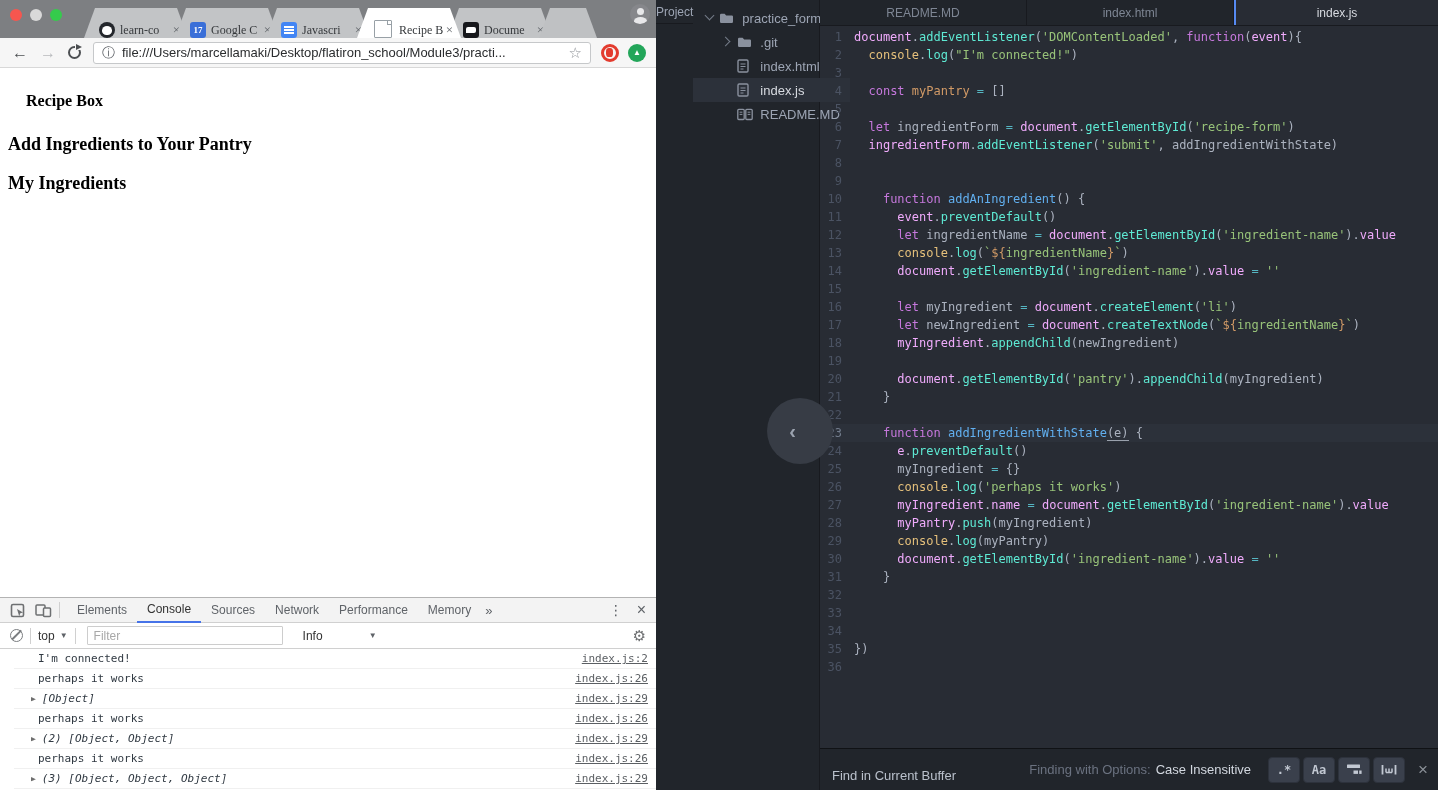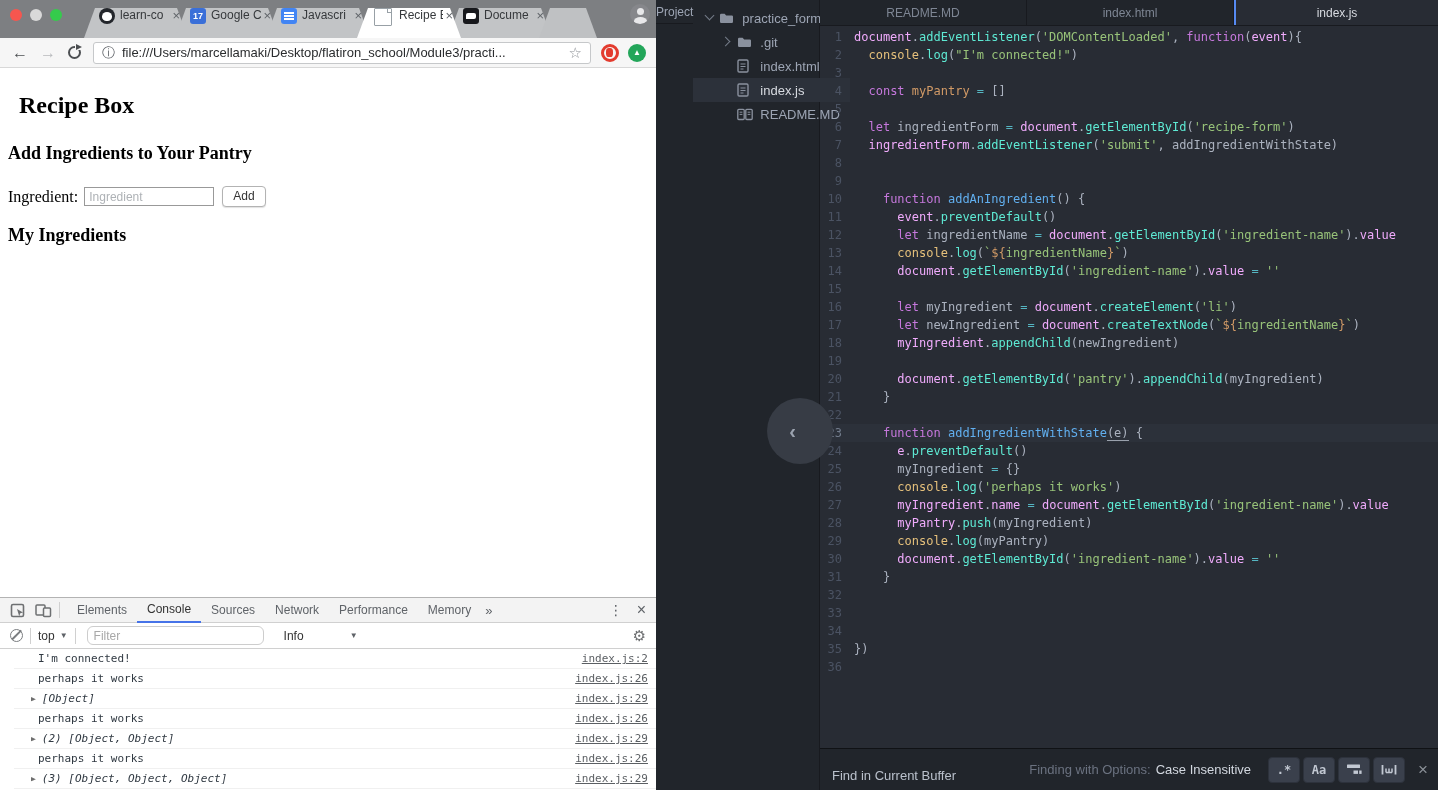--- a/index.html
+++ b/index.html
@@ -9,23 +9,23 @@
   
   .browser { width:656px; height:790px; display:flex; flex-direction:column; background:#fff; }
 
   .tabstrip { height:38px; background:#7d7f82; position:relative; display:flex; align-items:flex-end; flex-shrink:0; }
   .lights { position:absolute; left:10px; top:9px; display:flex; gap:8px; }
   .light { width:12px; height:12px; border-radius:50%; }
   .light.red { background:#f6564f; }
   .light.min { background:#d9d9d9; }
   .light.zoom { background:#35cb4c; }
   .btabs { display:flex; margin-left:84px; }
-  .btab { display:flex; align-items:flex-start; height:30px; width:104px; padding:0 8px 0 15px;
+  .btab { display:flex; align-items:flex-end; height:30px; width:104px; padding:0 8px 0 15px;
           background:#c2c4c6; clip-path:polygon(0 100%,11px 0,calc(100% - 11px) 0,100% 100%);
-          margin-left:-13px; font-size:12px; color:#36393c; }
+          margin-left:-13px; font-size:12px; color:#36393c;font-family:Liberation Serif, serif; }
   .btab:first-child { margin-left:0; }
   .btab.active { background:#fff; z-index:3; }
   .btab .ttl { flex:1; overflow:hidden; white-space:nowrap; margin-right:2px; }
   .btab .x { color:#5f6368; font-size:13px; }
   .fav { width:16px; height:16px; margin-right:5px; flex-shrink:0; position:relative; }
   .fav.github { border-radius:50%; background:#23262b; }
   .fav.github::after { content:""; position:absolute; left:3px; right:3px; top:4px; bottom:3px; background:#fff; border-radius:50% 50% 45% 45%; }
   .fav.calendar { background:#3a6fd8; border-radius:3px; color:#fff; font-size:9px; font-weight:bold; display:flex; align-items:center; justify-content:center; }
   .fav.docs { background:#4285f4; border-radius:3px; }
   .fav.docs::after { content:""; position:absolute; left:3px; right:3px; top:4px; height:2px; background:#fff; box-shadow:0 3px 0 #fff,0 6px 0 #fff; }
@@ -49,21 +49,21 @@
   .urlinfo { color:#5f6368; margin-right:7px; font-size:13px; }
   .urltext { flex:1; white-space:nowrap; overflow:hidden; }
   .star { color:#8f9398; font-size:15px; margin-left:6px; }
   .ext { flex-shrink:0; }
   .ext.red { width:18px; height:18px; border:3px solid #e33b2e; border-radius:50%; margin:0 9px 0 10px; position:relative; }
   .ext.red::after { content:""; position:absolute; left:2px; top:1px; width:7px; height:9px; background:#e33b2e; border-radius:40%; }
   .ext.green { width:18px; height:18px; border-radius:50%; background:#23a65a; margin-right:10px; display:flex; align-items:center; justify-content:center; }
   .ext.green::after { content:"▲"; color:#fff; font-size:8px; line-height:1; }
 
   .page { height:529px; background:#fff; padding:8px; overflow:hidden; font-family:"Liberation Serif",serif; color:#000; flex-shrink:0; }
-  .page h1 { font-size:24px; font-weight:bold; margin:16px 11px 24px; }
+  .page h1 { font-size:16px; font-weight:bold; margin:16px 18px 24px; }
   .page h2 { font-size:18px; font-weight:bold; }
   .form-row { margin:22px 0 0; display:flex; align-items:center; font-size:16px; }
   .form-row label { margin-right:6px; }
   .ing-input { width:130px; height:19px; border:1px solid #999; font:12px "Liberation Sans",sans-serif; padding:0 4px; color:#333; }
   .ing-input::placeholder { color:#aeb2b6; }
   .add-btn { margin-left:8px; padding:2px 10px 3px; font:12px "Liberation Sans",sans-serif; background:#fff; border:1px solid #b3b3b3; border-radius:4px; color:#333; box-shadow:0 1px 1px rgba(0,0,0,.12); }
   .page h2.my { margin-top:18px; }
   .page ul { margin:20px 0 0; padding-left:40px; font-size:15px; }
   .page li { line-height:18.5px; }
 
@@ -74,21 +74,21 @@
   .dtab { padding:0 10px; height:25px; line-height:24px; }
   .dtab.active { color:#333; border-bottom:2px solid #4673e8; line-height:22px; }
   .dt-overflow { margin-left:4px; font-size:13px; }
   .dt-right { margin-left:auto; display:flex; align-items:center; }
   .dt-more { font-size:14px; color:#5f6368; margin-right:14px; letter-spacing:0; }
   .dt-close { font-size:16px; color:#5f6368; margin-right:10px; }
   .dt-filter { height:26px; border-bottom:1px solid #d0d0d0; display:flex; align-items:center; font-size:12px; color:#333; flex-shrink:0; }
   .clear-ic { width:13px; height:13px; border:1.6px solid #7a7d80; border-radius:50%; position:relative; margin-left:10px; flex-shrink:0; }
   .clear-ic::after { content:""; position:absolute; left:-1.5px; top:4.4px; width:13px; height:1.6px; background:#7a7d80; transform:rotate(-45deg); }
   .caret { font-size:8px; color:#5f6368; margin-left:5px; }
-  .flt-input { width:177px; height:19px; border:1px solid #cdcdcd; border-radius:6px; padding:0 6px; font:12px "Liberation Sans",sans-serif; margin-left:4px; color:#333; }
+  .flt-input { width:196px; height:19px; border:1px solid #cdcdcd; border-radius:1px; padding:0 6px; font:12px "Liberation Sans",sans-serif; margin-left:4px; color:#333; }
   .flt-input::placeholder { color:#a8a8a8; }
   .lvl { margin-left:20px; }
   .lvl-caret { margin-left:46px; }
   .gear { margin-left:auto; margin-right:10px; color:#6e7072; font-size:15px; }
   .crows { flex:1; overflow:hidden;padding-left:14px; }
   .crow { height:20px; border-bottom:1px solid #f0f0f0; display:flex; align-items:center; font:11px "DejaVu Sans Mono",monospace; color:#303942; padding:0 8px 0 24px; }
   .crow .tri { display:none; }
   .crow.obj { padding-left:17px; }
   .crow.obj .tri { display:inline-block; font-size:8px; color:#6e6e6e; margin-right:6px; transform:scaleY(0.9); }
   .crow.obj .cmsg { font-style:italic; }
@@ -188,25 +188,20 @@
         <span class="urltext">file:///Users/marcellamaki/Desktop/flatiron_school/Module3/practi...</span>
         <span class="star">☆</span>
       </div>
       <span class="ext red"></span>
       <span class="ext green"></span>
     </div>
 
     <div class="page">
       <h1>Recipe Box</h1>
       <h2>Add Ingredients to Your Pantry</h2>
-      <div class="form-row">
-        <label>Ingredient:</label>
-        <input class="ing-input" placeholder="Ingredient" style="">
-        <button class="add-btn">Add</button>
-      </div>
       <h2 class="my">My Ingredients</h2>
     </div>
 
     <div class="devtools">
       <div class="dt-tabs">
         <span class="dt-ic">
           <svg width="15" height="15">
               <rect x="1.5" y="1.5" width="12" height="12" rx="1.5" fill="none" stroke="#6e7072" stroke-width="1.6"></rect>
               <path d="M7 6 L13 9.4 L10.3 10.3 L9.2 13.2 Z" fill="#6e7072"></path>
             </svg>

